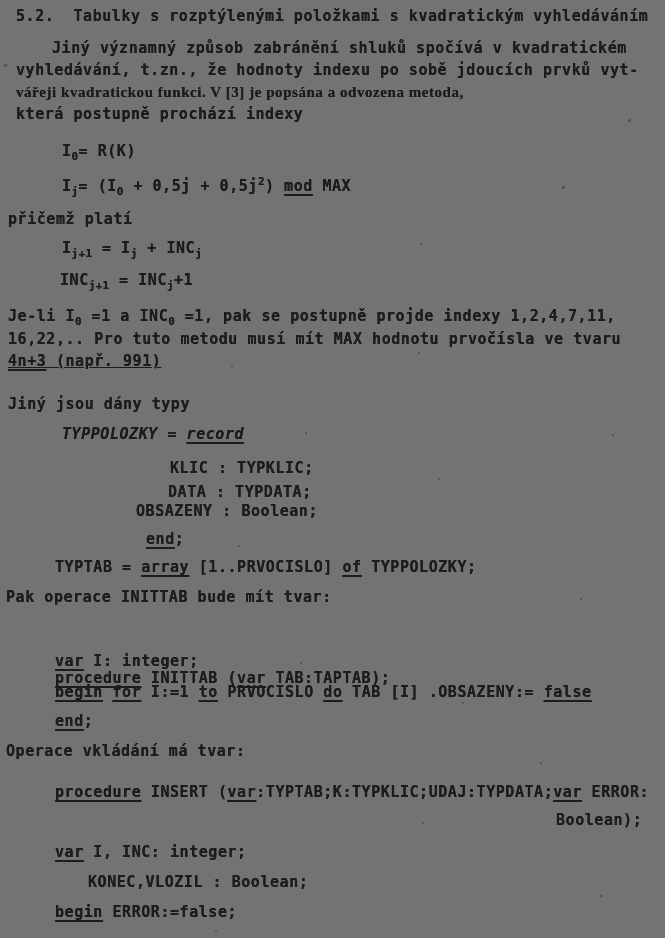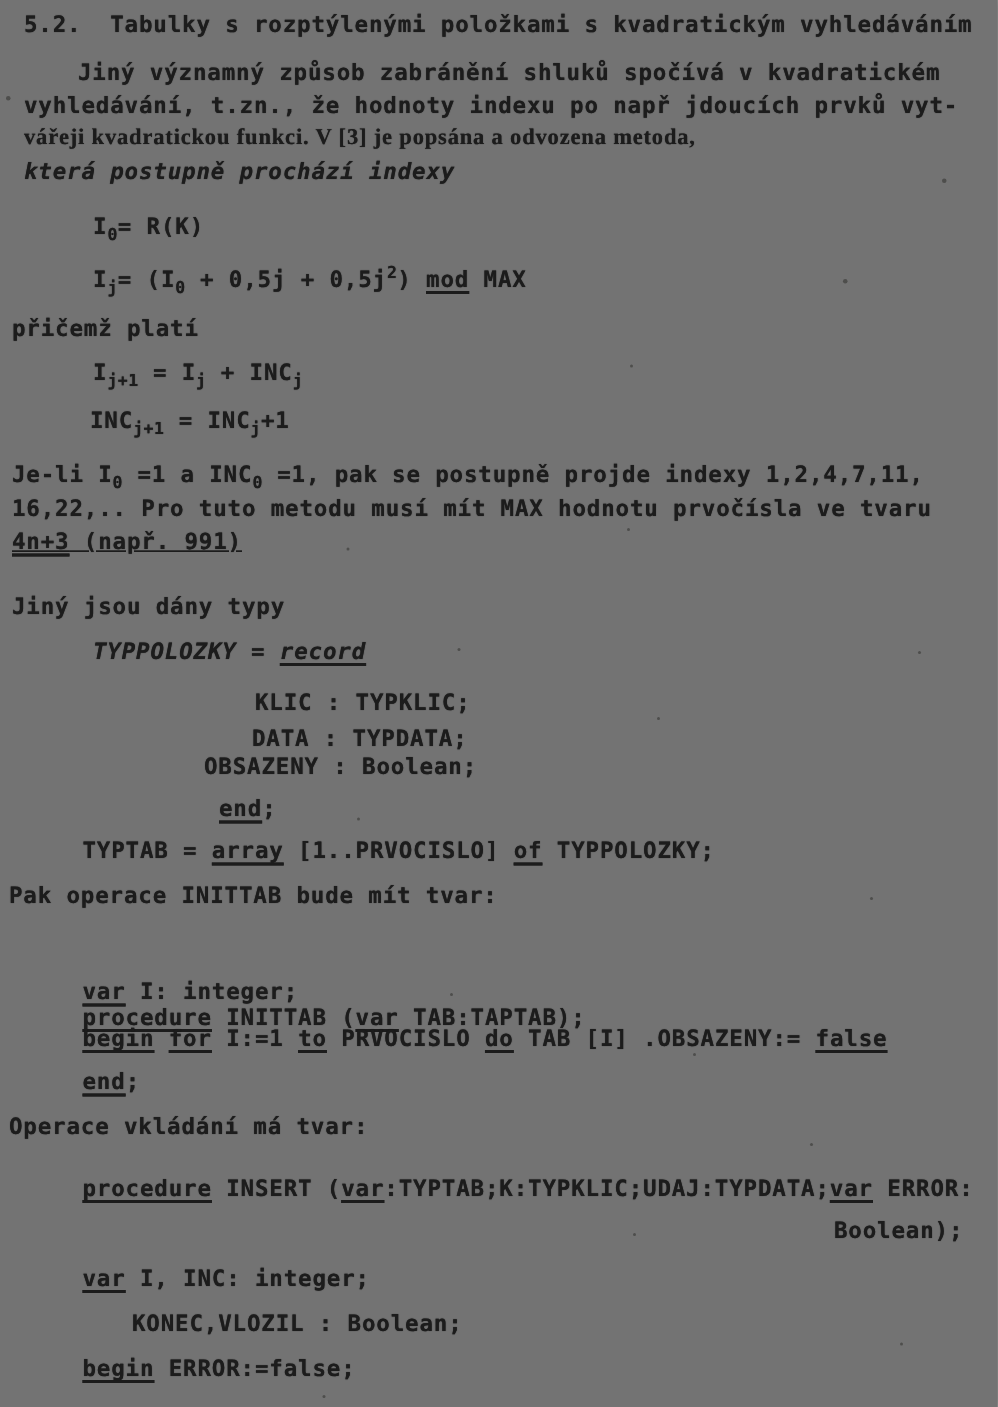--- a/index.html
+++ b/index.html
@@ -49,23 +49,23 @@
     opacity: 0.65;
   }
 </style>
 </head>
 <body>
 
 <div class="page" style="background: #737373; color: rgb(28, 28, 28);">
   <div>
       <div class="ln" style="top: 9px; left: 16px;"><span>5.2.  Tabulky s rozptýlenými položkami s kvadratickým vyhledáváním</span></div>
       <div class="ln" style="top: 41px; left: 52px;"><span>Jiný významný způsob zabránění shluků spočívá v kvadratickém</span></div>
-      <div class="ln" style="top: 63px; left: 16px;"><span>vyhledávání, t.zn., že hodnoty indexu po např jdoucích prvků vyt-</span></div>
+      <div class="ln" style="top: 63px; left: 16px;"><span>vyhledávání, t.zn., že hodnoty indexu po sobě jdoucích prvků vyt-</span></div>
       <div class="ln" style="top: 85px; left: 16px; font-family: Liberation Serif, serif;"><span>vářeji kvadratickou funkci. V [3] je popsána a odvozena metoda,</span></div>
-      <div class="ln" style="top: 107px; left: 16px; font-style: italic;"><span>která postupně prochází indexy</span></div>
+      <div class="ln" style="top: 107px; left: 16px;"><span>která postupně prochází indexy</span></div>
       <div class="ln" style="top: 144px; left: 62px;"><span>I</span><span class="sub">0</span><span>= R(K)</span></div>
       <div class="ln" style="top: 176px; left: 62px;"><span>I</span><span class="sub">j</span><span>= (I</span><span class="sub">0</span><span> + 0,5j + 0,5j</span><span class="sup">2</span><span>) </span><span class="u">mod</span><span> MAX</span></div>
       <div class="ln" style="top: 212px; left: 8px;"><span>přičemž platí</span></div>
       <div class="ln" style="top: 241px; left: 62px;"><span>I</span><span class="sub">j+1</span><span> = I</span><span class="sub">j</span><span> + INC</span><span class="sub">j</span></div>
       <div class="ln" style="top: 273px; left: 60px;"><span>INC</span><span class="sub">j+1</span><span> = INC</span><span class="sub">j</span><span>+1</span></div>
       <div class="ln" style="top: 309px; left: 8px;"><span>Je-li I</span><span class="sub">0</span><span> =1 a INC</span><span class="sub">0</span><span> =1, pak se postupně projde indexy 1,2,4,7,11,</span></div>
       <div class="ln" style="top: 332px; left: 8px;"><span>16,22,.. Pro tuto metodu musí mít MAX hodnotu prvočísla ve tvaru</span></div>
       <div class="ln" style="top: 354px; left: 8px; text-decoration: underline;"><span class="u">4n+3</span><span> (např. 991)</span></div>
       <div class="ln" style="top: 397px; left: 8px;"><span>Jiný jsou dány typy</span></div>
       <div class="ln" style="top: 427px; left: 62px; font-style: italic;"><span>TYPPOLOZKY = </span><span class="u">record</span></div>

